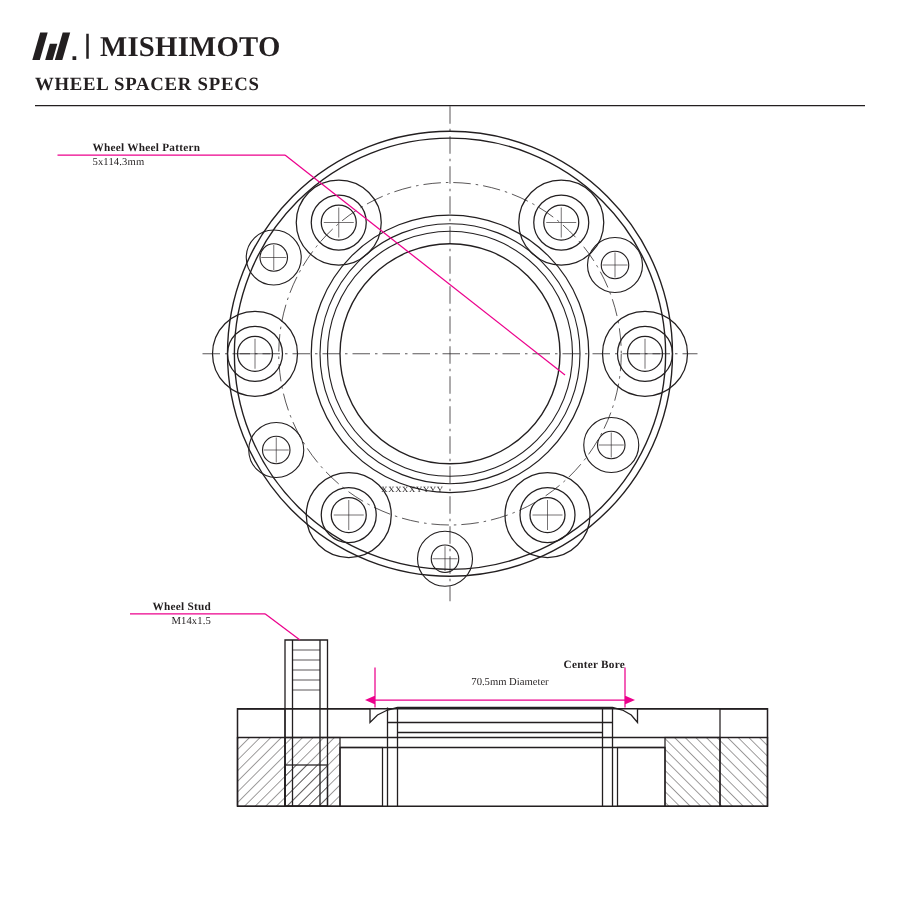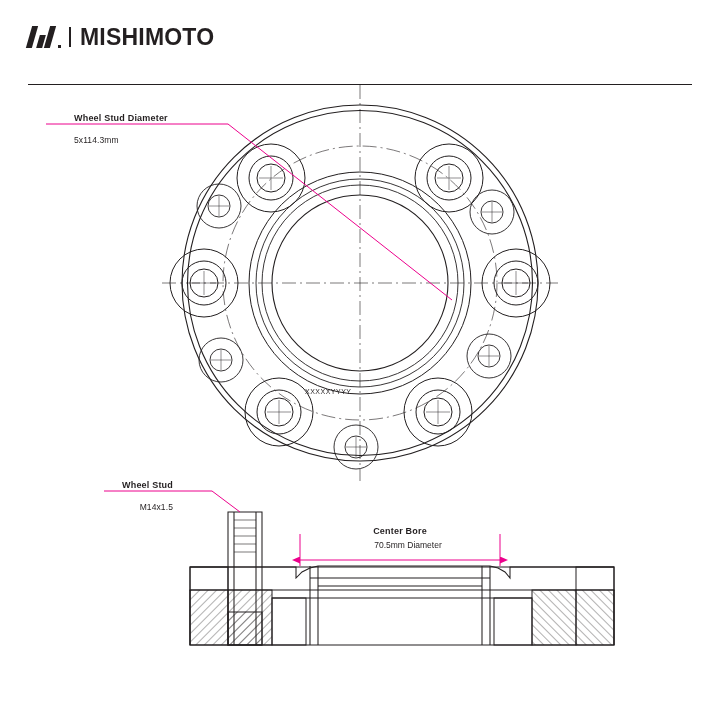--- a/index.html
+++ b/index.html
@@ -13,20 +13,21 @@
     font-family: "Liberation Sans", sans-serif;
     color: #231f20;
     overflow: hidden;
     position: relative;
   }
   #sheet {
     position: absolute;
     left: 0; top: 0;
     width: 720px;
     height: 720px;
+    font-family: Liberation Serif, serif;
   }
 
   
   .brand-row {
     position: absolute;
     left: 28px;
     top: 24px;
     display: flex;
     align-items: center;
     height: 26px;
@@ -94,34 +95,35 @@
   .callout .lab {
     font-size: 9px;
     font-weight: bold;
     letter-spacing: 0.2px;
     white-space: nowrap;
   }
   .callout .val {
     font-size: 8.5px;
     letter-spacing: 0.1px;
     white-space: nowrap;
-    margin-top: 12px;
+    margin-top: 1px;
   }
   #callout-pattern { left: 74px; top: 113px; text-align: left; }
   #callout-stud   { left: 122px; top: 480px; text-align: right; }
 
   .dim-label {
     position: absolute;
     text-align: center;
     width: 200px;
   }
   .dim-label .lab {
     font-size: 9px;
     font-weight: bold;
     letter-spacing: 0.2px;
+    text-align: right;
   }
   .dim-label .val {
     font-size: 8.5px;
     margin-top: 4px;
     margin-left: 16px;
   }
   #dim-bore { left: 300px; top: 526px; }
 
   .hatch-text {
     position: absolute;
@@ -142,20 +144,21 @@
   <div class="brand-row">
     <div class="brand-mark">
       <i class="s1"></i>
         <i class="s2"></i>
         <i class="s3"></i>
       <span class="brand-dot"></span>
     </div>
     <div class="brand-bar"></div>
     <div class="brand-name">MISHIMOTO</div>
   </div>
+  <div class="sheet-title">WHEEL SPACER SPECS</div>
   <div class="title-rule"></div>
 
   <svg width="720" height="720" viewBox="0 0 720 720" style="position:absolute;left:0;top:0;">
     <defs>
 
       <pattern id="hatchR" width="6" height="6" patternUnits="userSpaceOnUse" patternTransform="rotate(45)">
         <line x1="0" y1="0" x2="0" y2="6" stroke="#231f20" stroke-width="0.7"></line>
       </pattern>
       <pattern id="hatchL" width="6" height="6" patternUnits="userSpaceOnUse" patternTransform="rotate(-45)">
         <line x1="0" y1="0" x2="0" y2="6" stroke="#231f20" stroke-width="0.7"></line>
@@ -307,21 +310,21 @@
     </g>
 
     <g>
       <line x1="300" y1="560" x2="500" y2="560" stroke="#ec008c" stroke-width="1" marker-start="url(#arrL)" marker-end="url(#arrR)"></line>
       <line x1="300" y1="534" x2="300" y2="566" stroke="#ec008c" stroke-width="1"></line>
       <line x1="500" y1="534" x2="500" y2="566" stroke="#ec008c" stroke-width="1"></line>
     </g>
   </svg>
 
   <div class="callout" id="callout-pattern">
-    <div class="lab">Wheel Stud Diameter</div>
+    <div class="lab">Wheel Wheel Pattern</div>
     <div class="val">5x114.3mm</div>
   </div>
 
   <div class="callout" id="callout-stud">
     <div class="lab">Wheel Stud</div>
     <div class="val">M14x1.5</div>
   </div>
 
   <div class="dim-label" id="dim-bore">
     <div class="lab">Center Bore</div>

